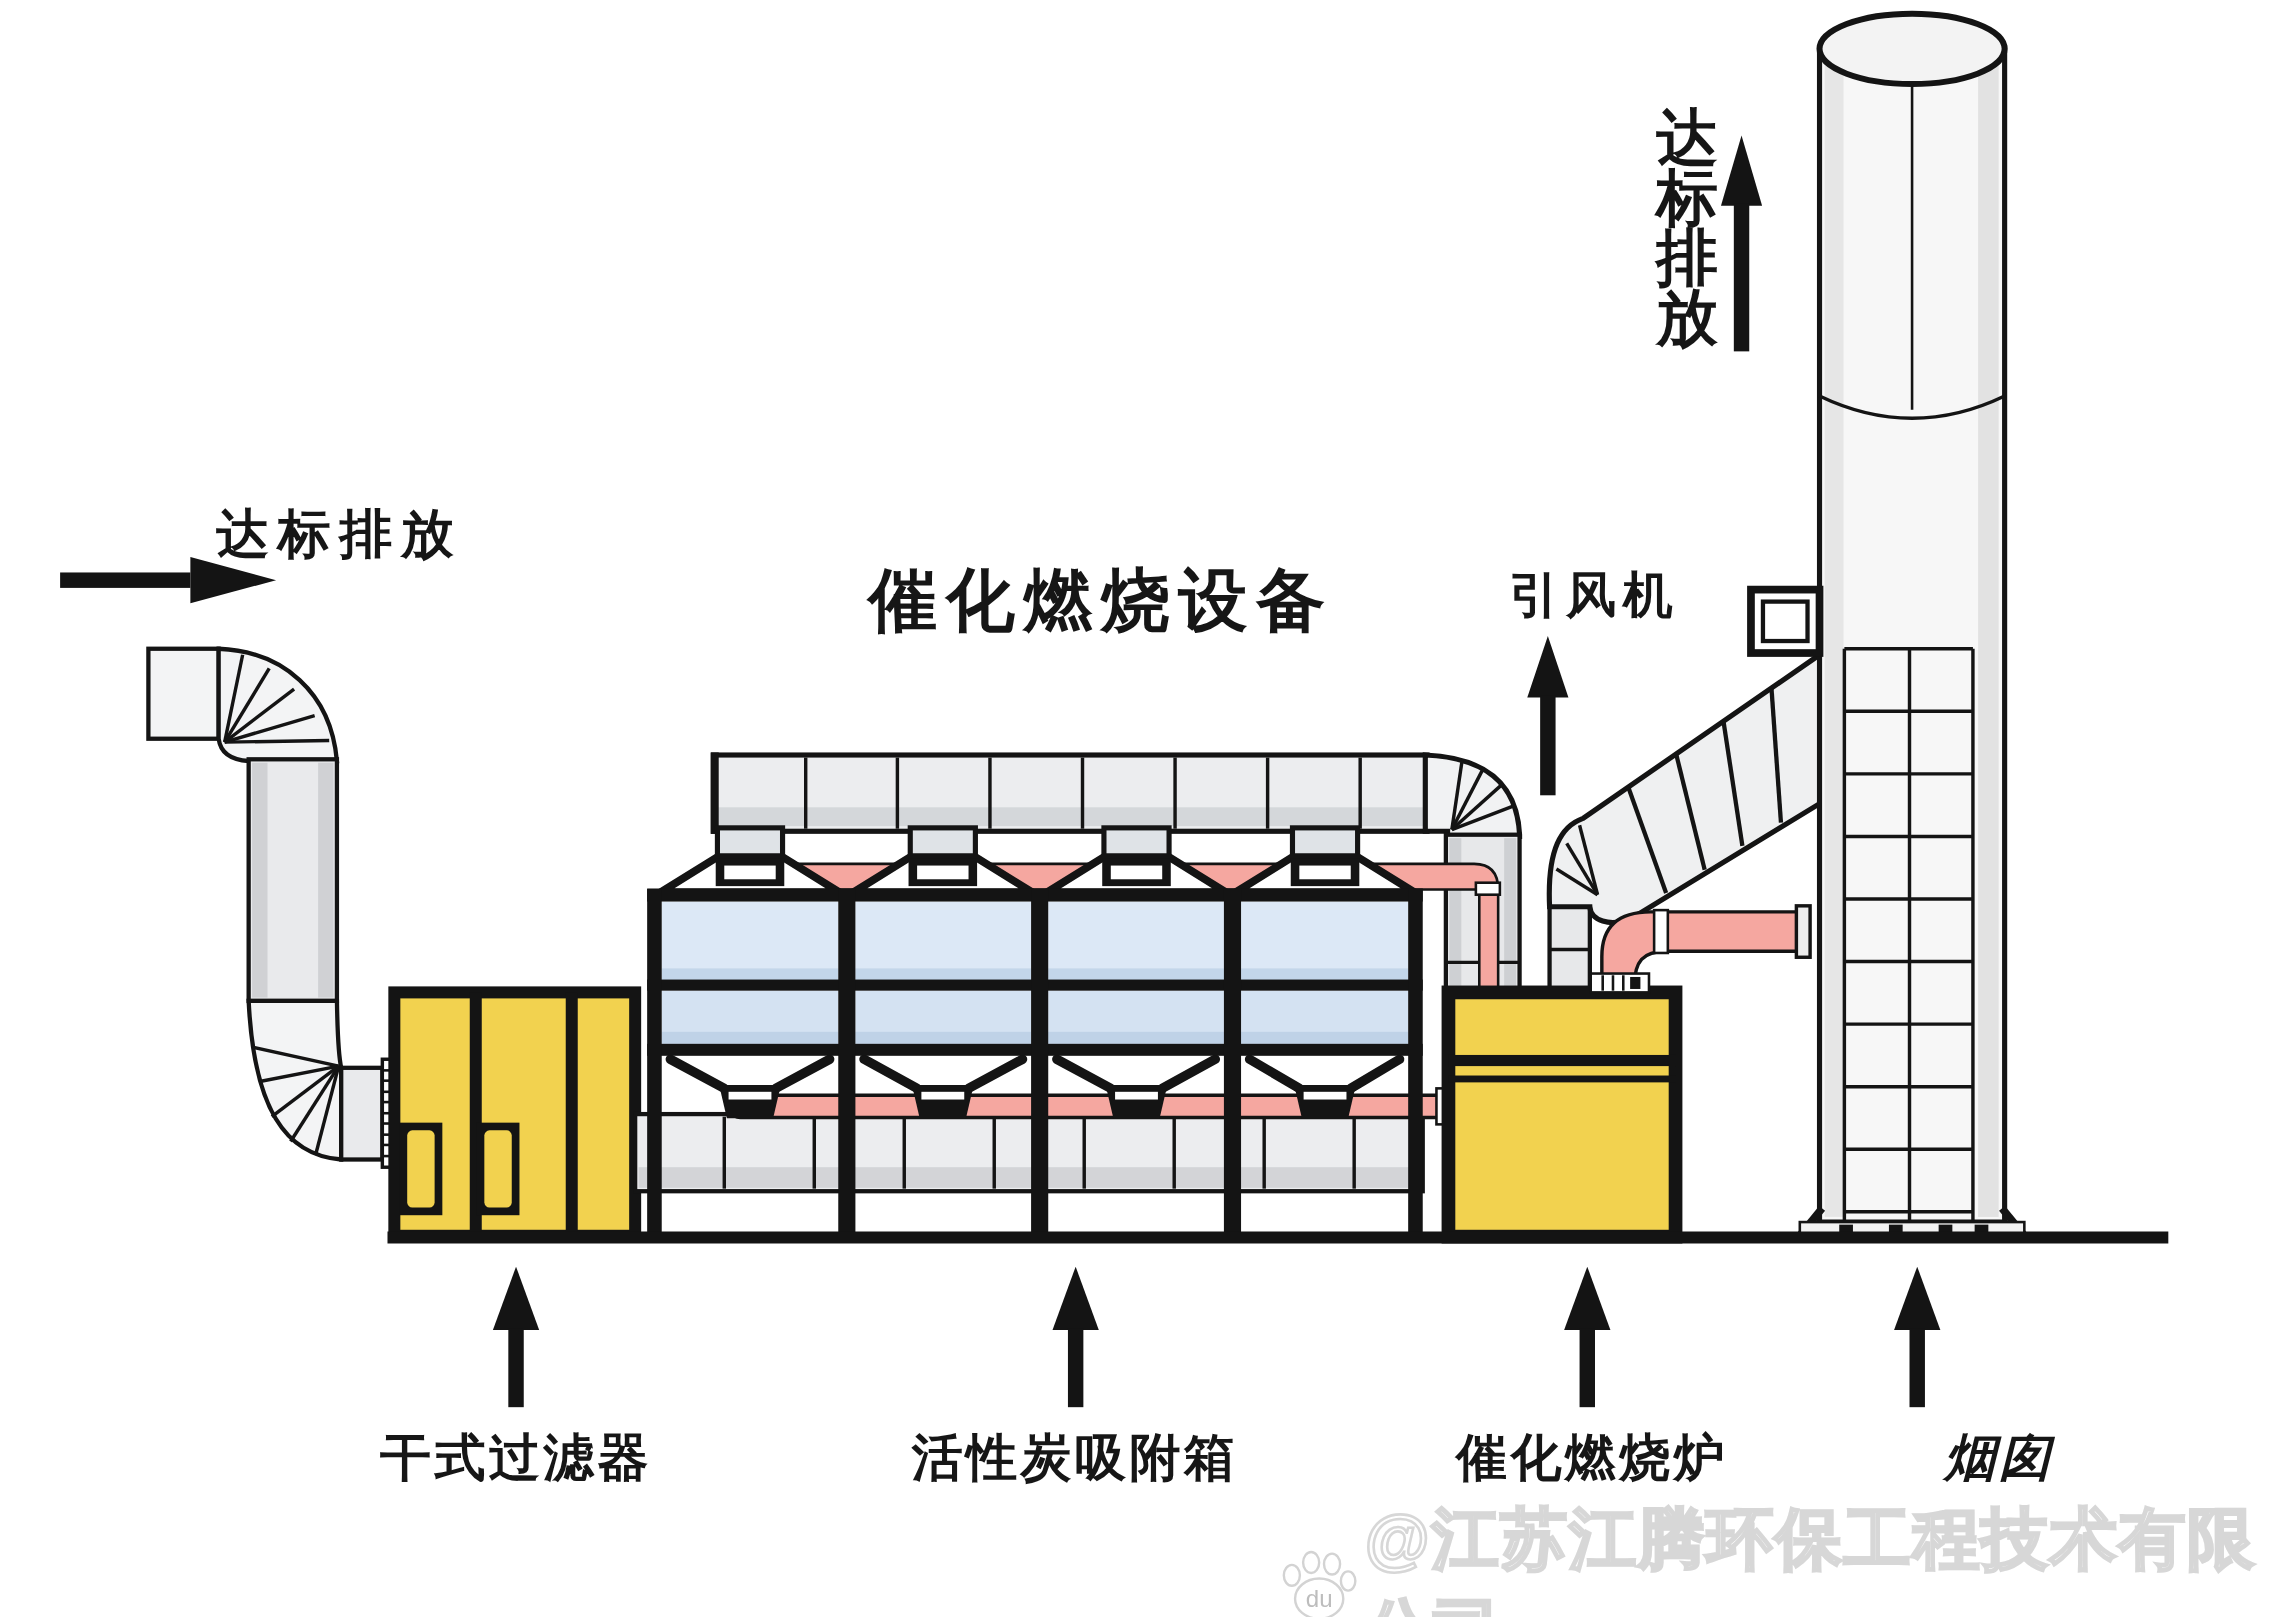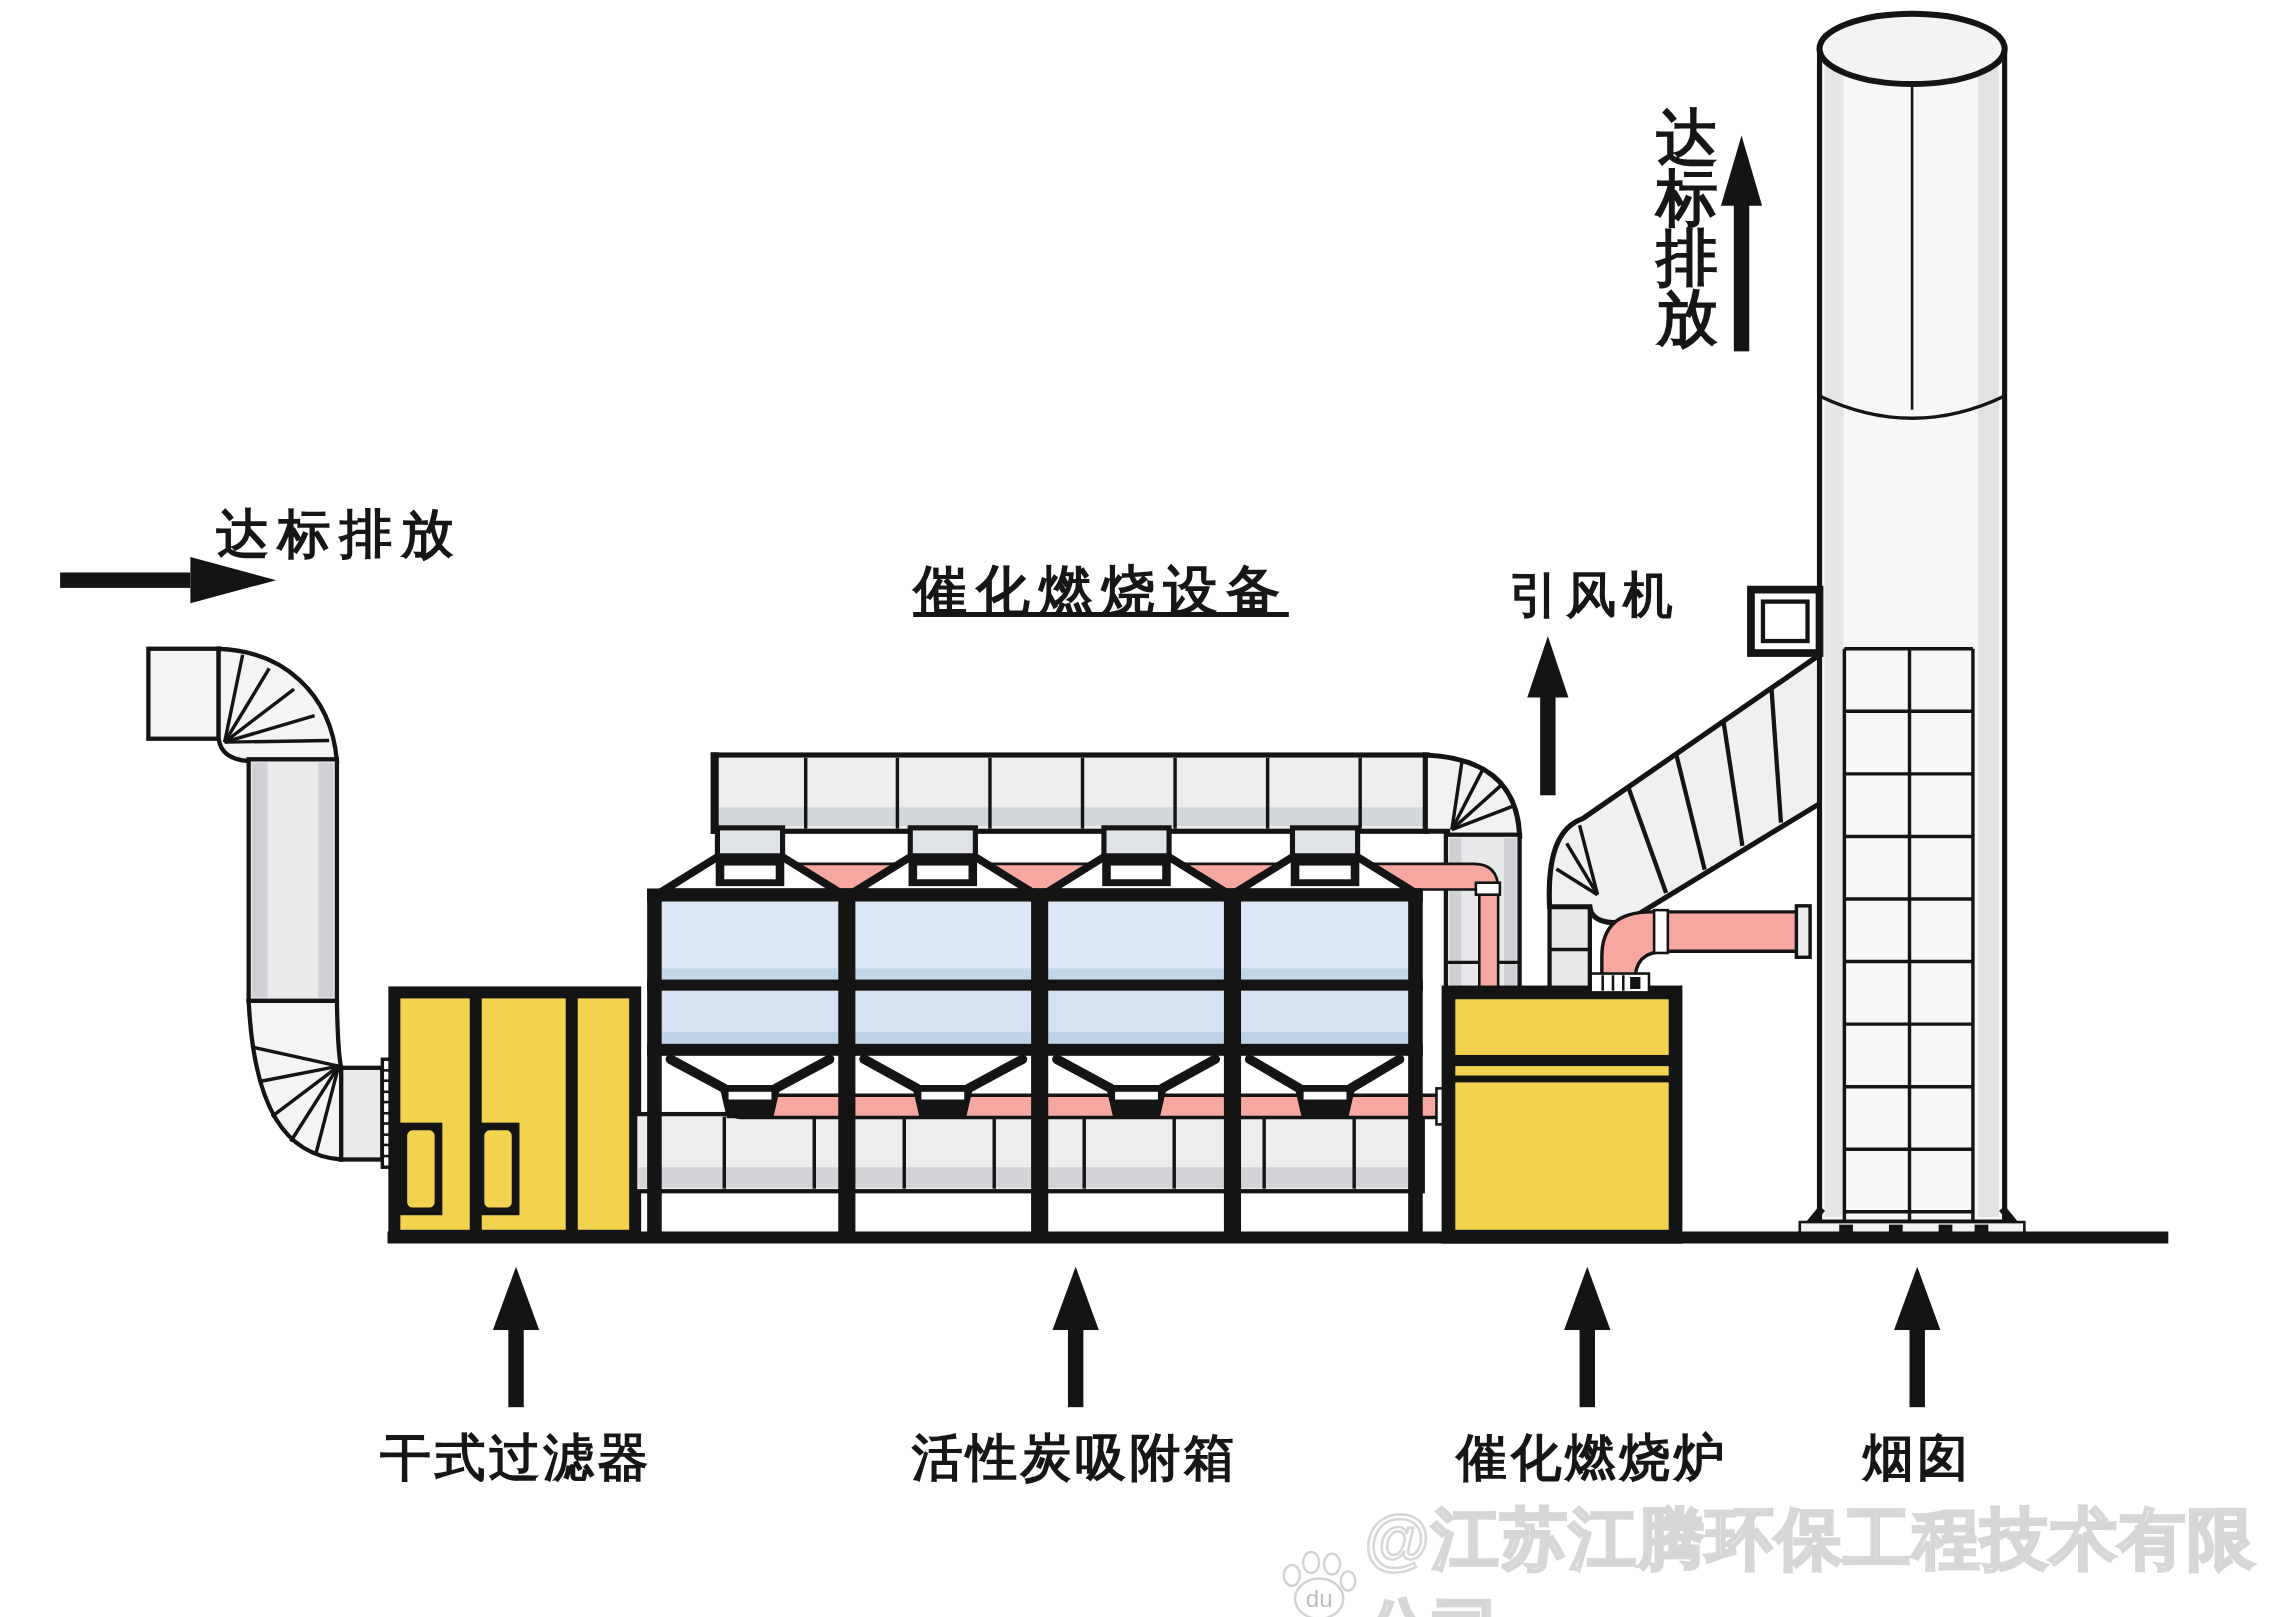--- a/index.html
+++ b/index.html
@@ -1,29 +1,29 @@
 <!DOCTYPE html>
 <html style="font-size:13.7px"><head>
 <meta charset="utf-8">
 <style>
   html,body{margin:0;padding:0;background:#ffffff;}
   .stage{position:relative;width:2273px;height:1618px;background:#ffffff;overflow:hidden;
          font-family:"Liberation Serif","DejaVu Serif",serif;}
   .stage svg.art{position:absolute;left:0;top:0;}
   .lbl{position:absolute;color:#161616;white-space:nowrap;}
   .lbl-inlet{left:216px;top:499px;font-size:53px;font-weight:700;letter-spacing:8.6px;}
-  .lbl-title{left:1101px;top:555px;transform:translateX(-50%);font-size:54px;font-weight:700;letter-spacing:8.6px;text-decoration:underline;}
+  .lbl-title{left:1101px;top:555px;transform:translateX(-50%);font-size:69px;font-weight:700;letter-spacing:8.6px;}
   .lbl-fan{left:1488px;top:562px;font-size:50px;font-weight:700;letter-spacing:6.9px;margin-left:21px;}
   .lbl-emission{left:1656px;top:108px;font-size:62px;font-weight:700;width:57px;line-height:60px;
                 white-space:normal;word-break:break-all;text-align:center;}
   .lbl-bottom{top:1424px;transform:translateX(-50%);font-size:51px;font-weight:700;letter-spacing:3.4px;}
   .lbl-filter{left:516px;}
   .lbl-carbon{left:1075px;}
   .lbl-furnace{left:1592px;}
-  .lbl-chimney{left:1917px;}
+  .lbl-chimney{left:1999px;font-style:italic;}
   .watermark{position:absolute;left:1279px;top:1494px;display:flex;align-items:center;gap:5.1px;}
   .watermark .wm-text{font-family:"Liberation Sans","DejaVu Sans",sans-serif;font-weight:700;
       font-size:67px;color:#ffffff;-webkit-text-stroke:2.6px #d7d7d7;text-shadow:0 0 1.7px #e2e2e2;letter-spacing:1.7px;}
 </style>
 </head>
 <body>
 
 <div class="stage">
 
 <svg class="art" width="2273" height="1618" viewBox="0 0 2652 1888">

